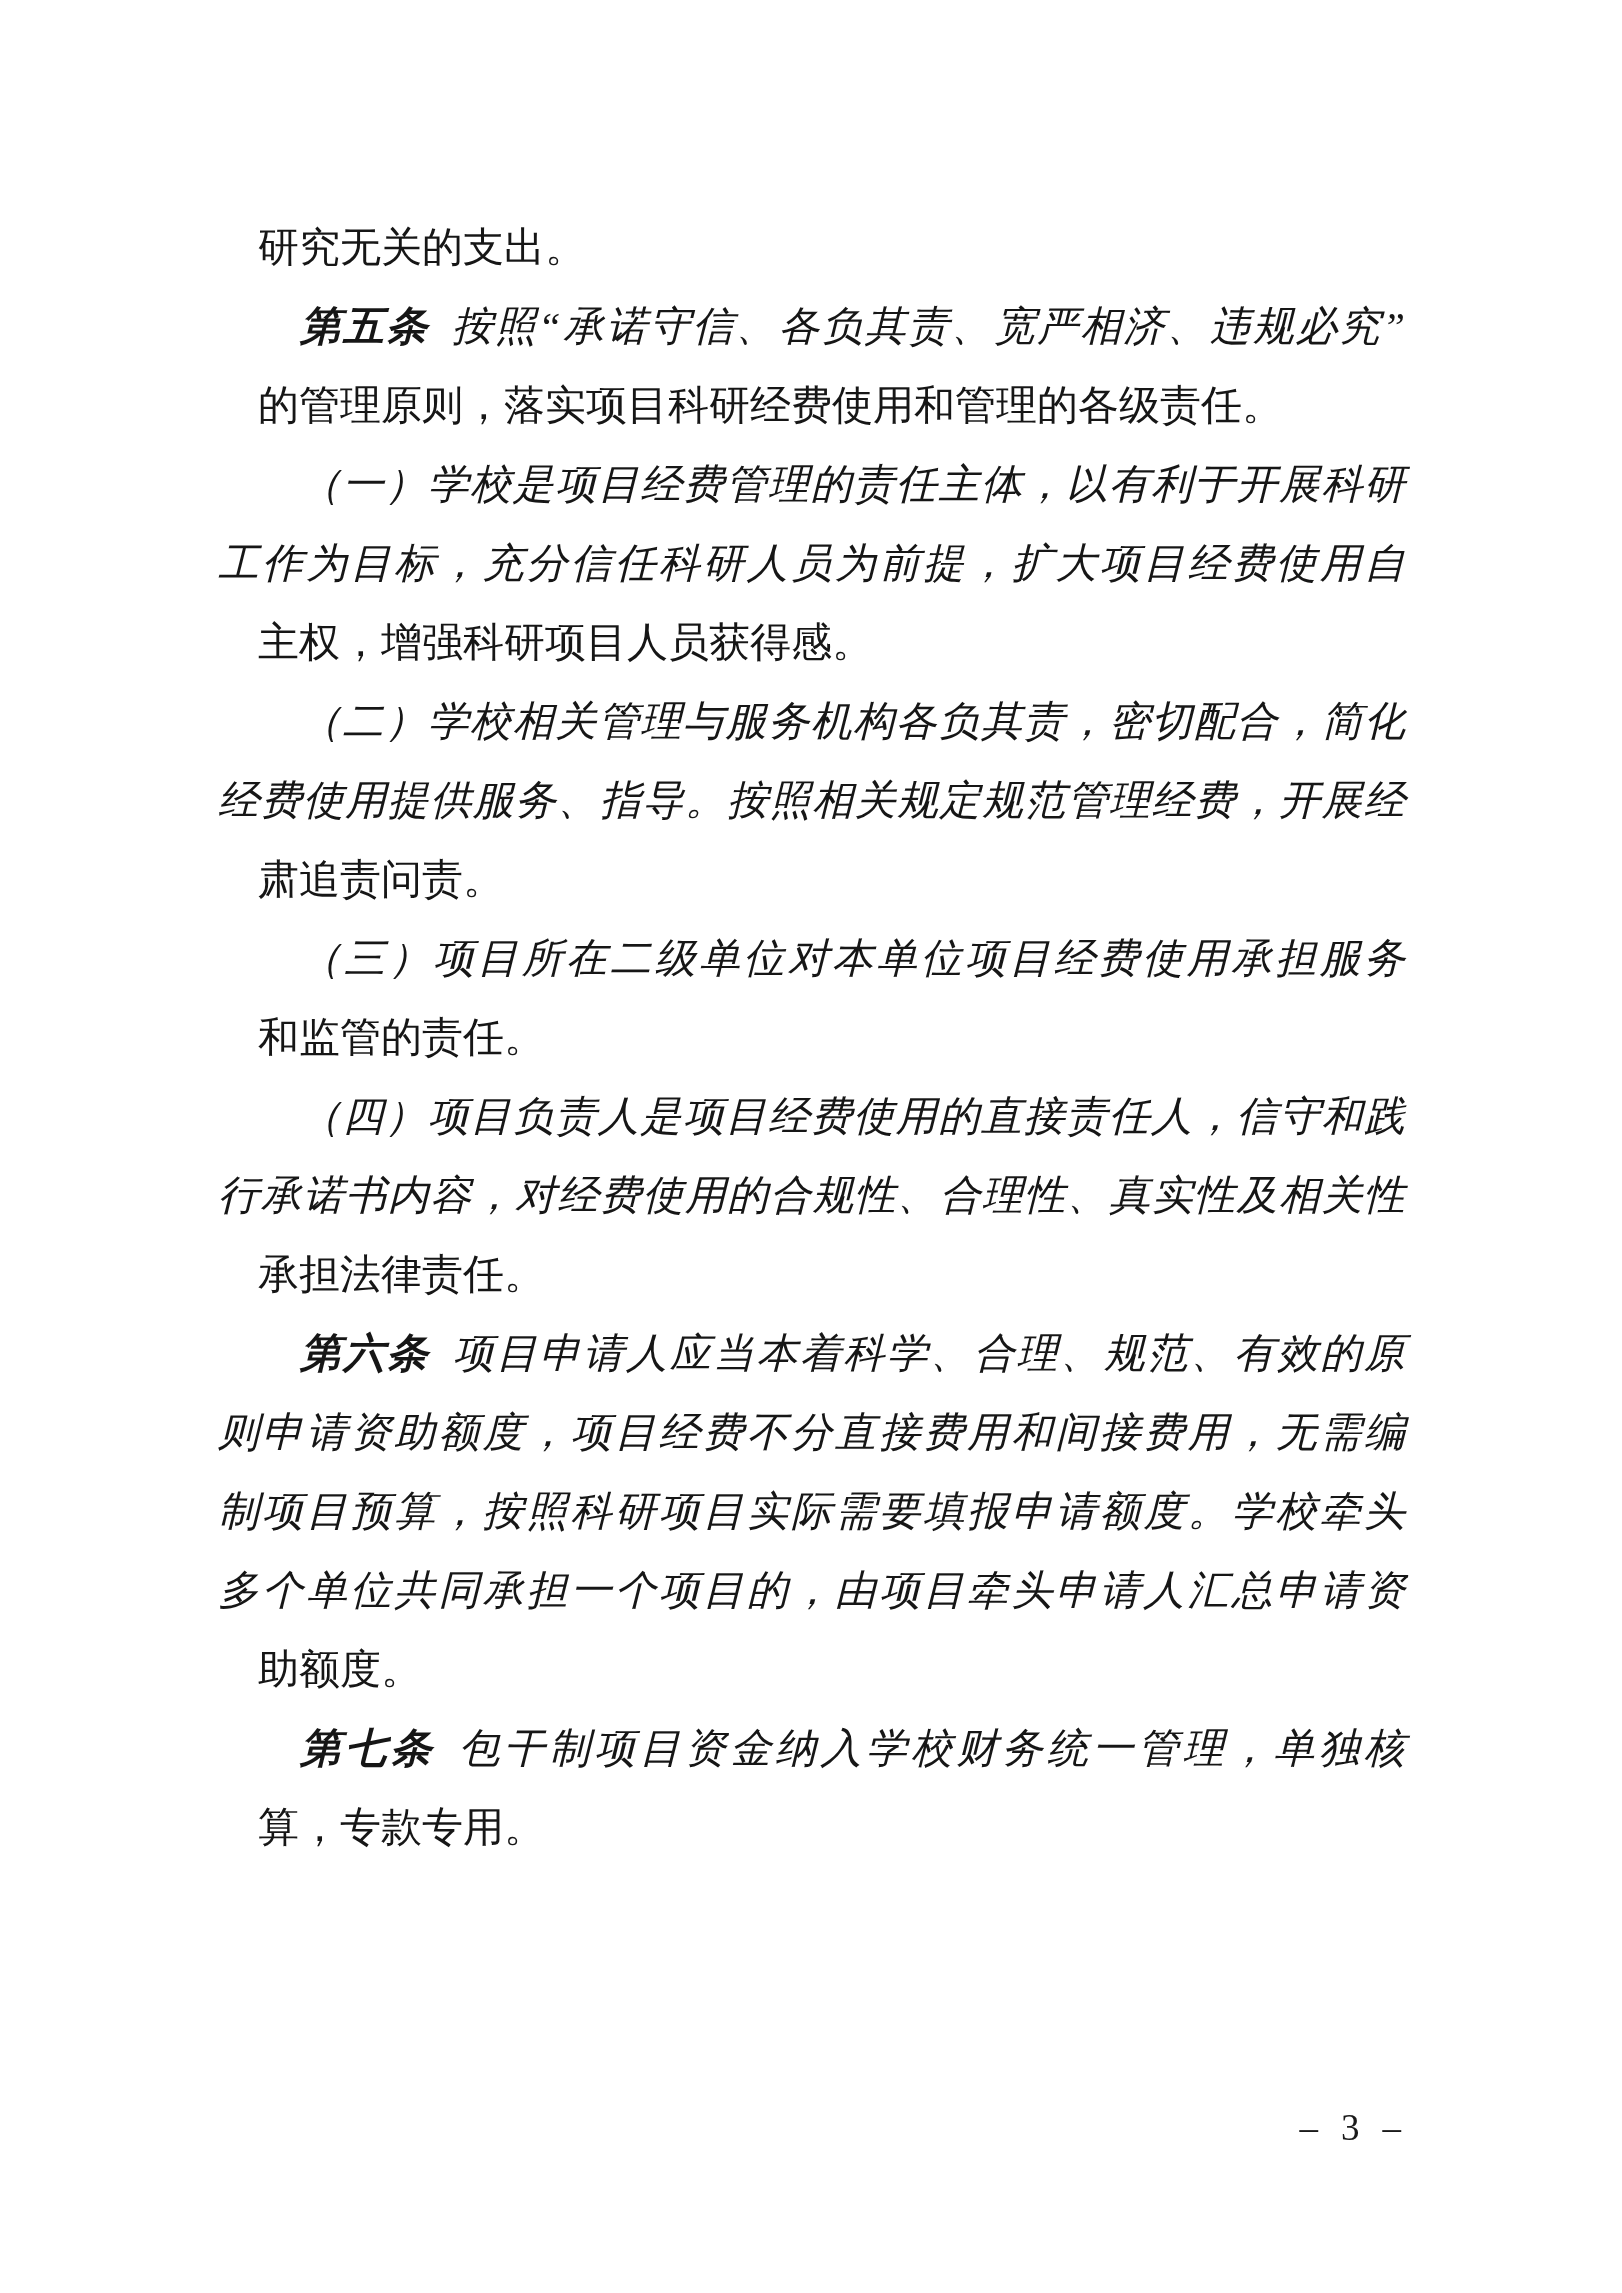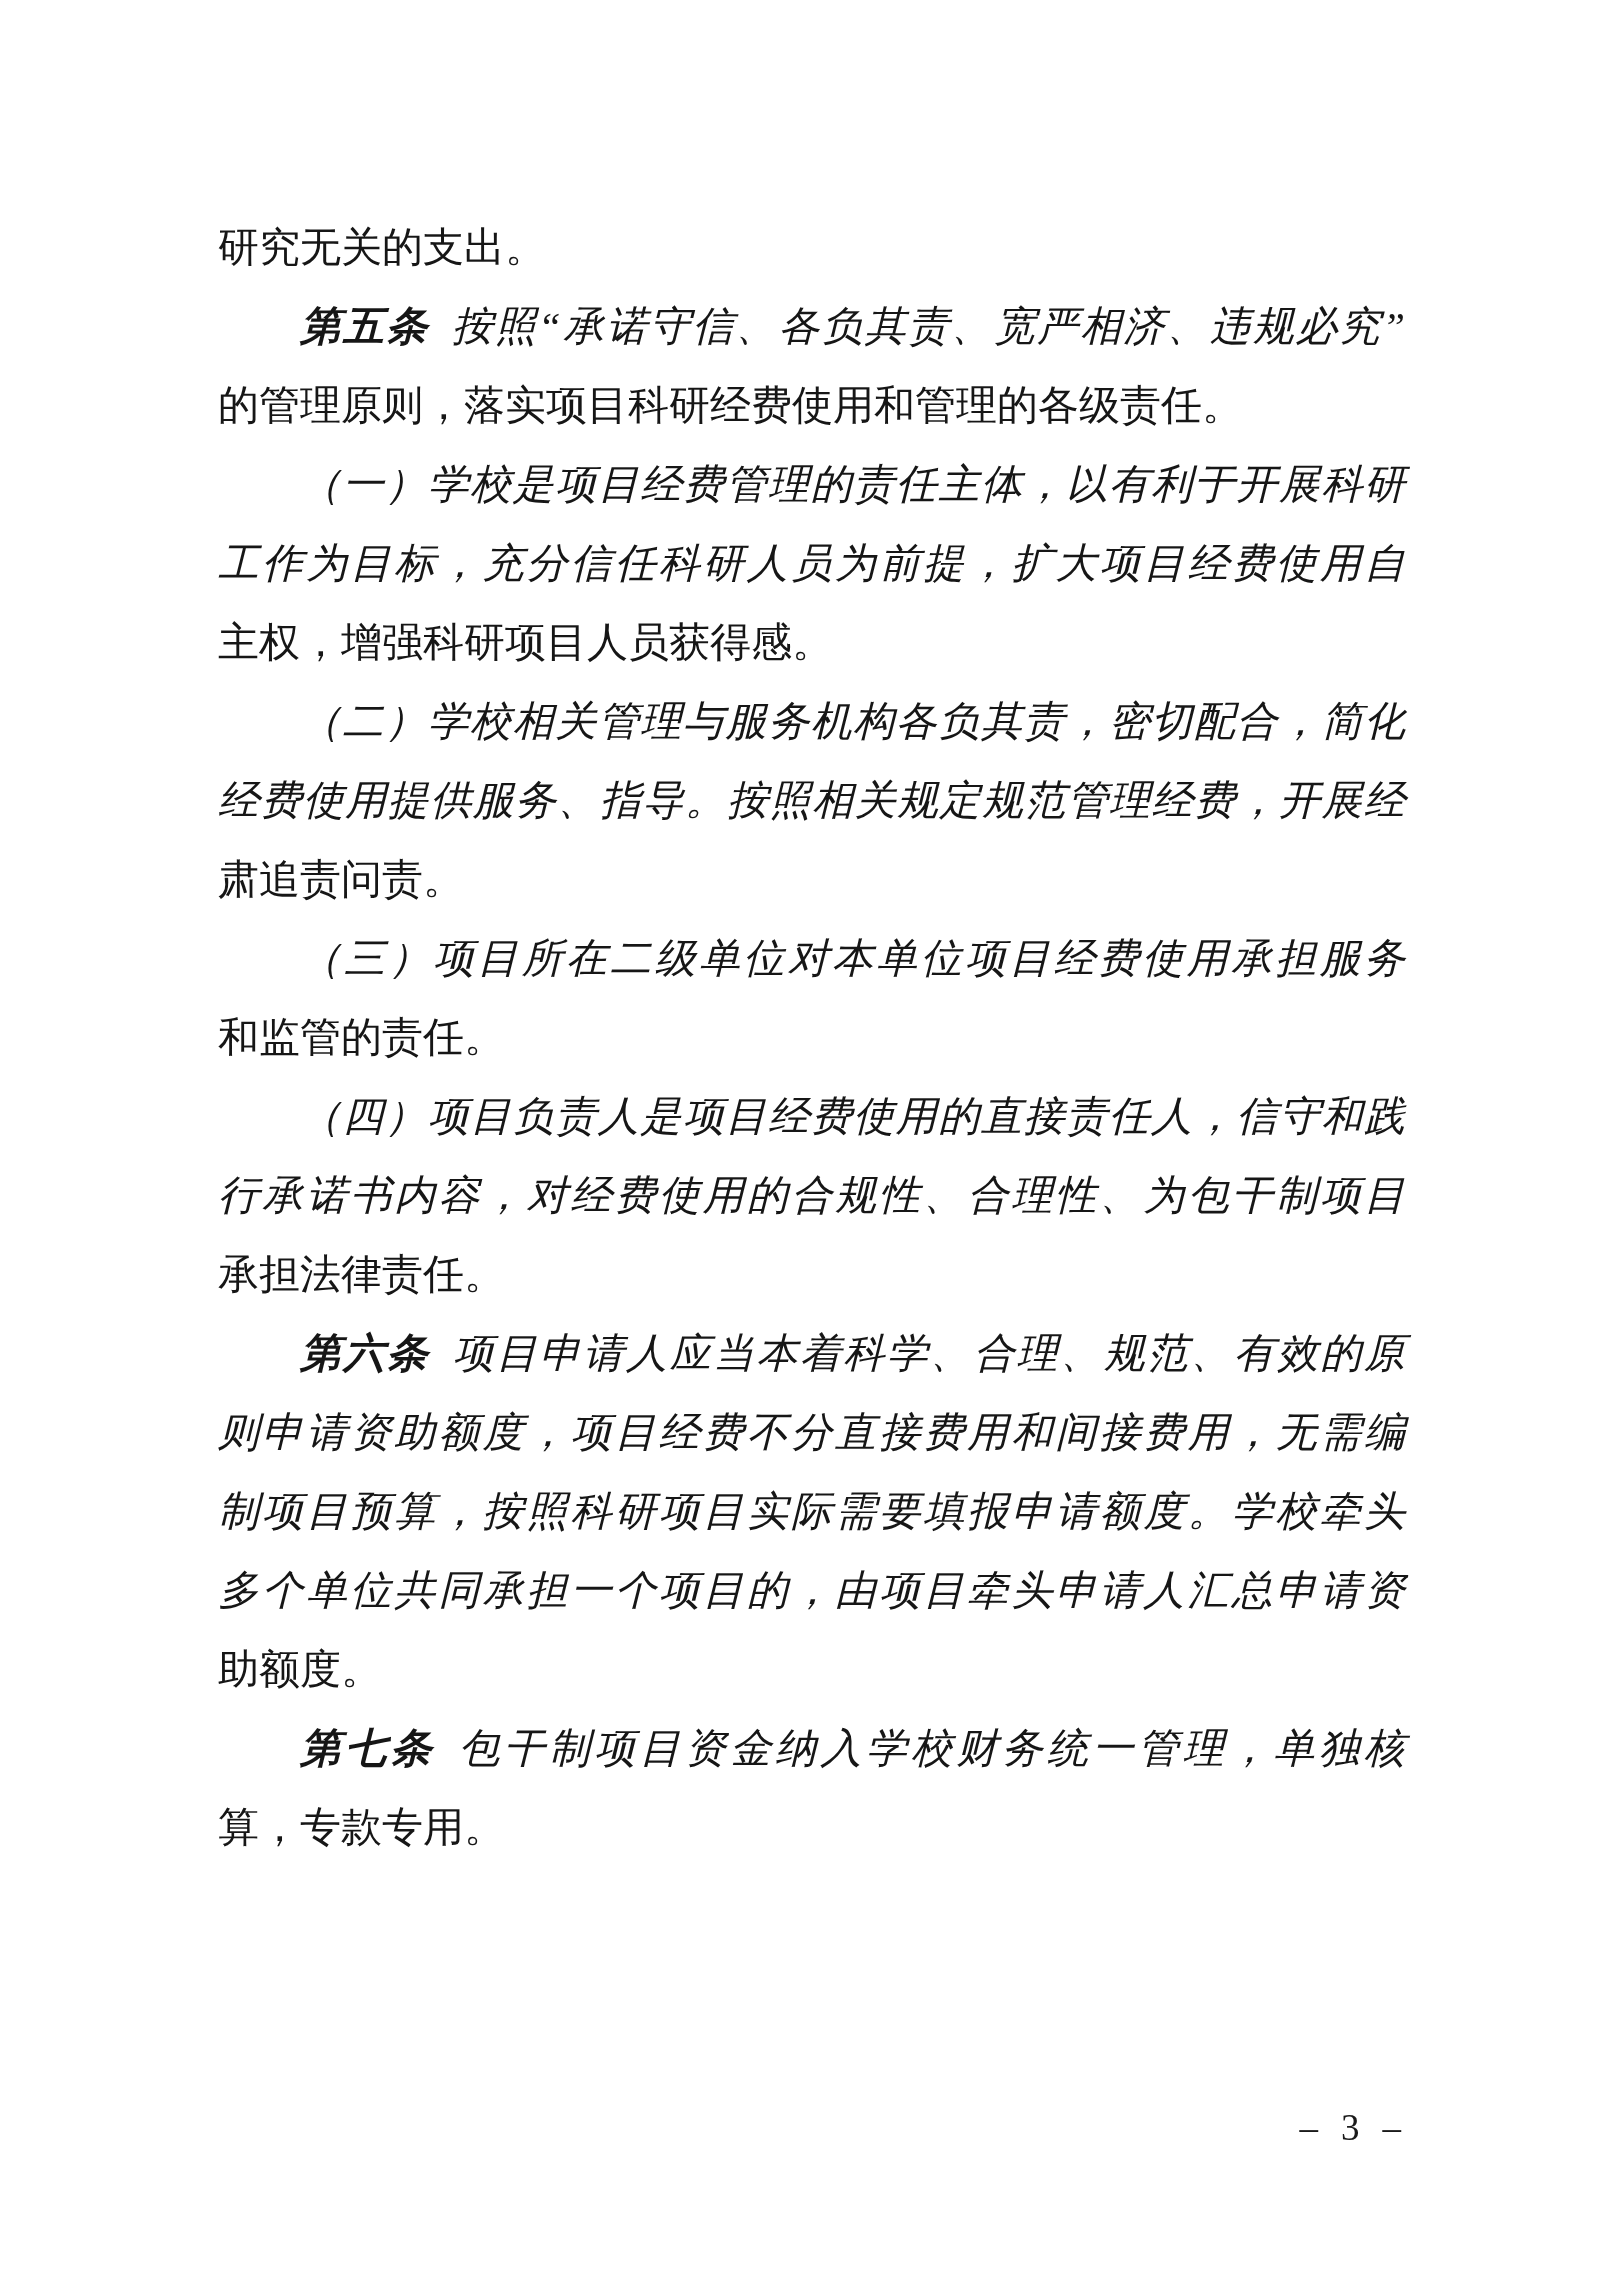--- a/index.html
+++ b/index.html
@@ -31,20 +31,21 @@
     text-justify: inter-character;
   }
   
   .fill {
     text-align-last: justify;
     font-style: italic;
   }
   
   .end {
     text-align-last: left;
+    margin-left: 40px;
   }
   
   .indent {
     padding-left: 82px;
   }
   .term {
     font-weight: 700;
     margin-right: 0.55em;
   }
   .page-footer {
@@ -74,21 +75,21 @@
     <div class="line end">主权，增强科研项目人员获得感。</div>
 
     <div class="line fill indent">（二）学校相关管理与服务机构各负其责，密切配合，简化</div>
     <div class="line fill">经费使用提供服务、指导。按照相关规定规范管理经费，开展经</div>
     <div class="line end">肃追责问责。</div>
 
     <div class="line fill indent">（三）项目所在二级单位对本单位项目经费使用承担服务</div>
     <div class="line end">和监管的责任。</div>
 
     <div class="line fill indent">（四）项目负责人是项目经费使用的直接责任人，信守和践</div>
-    <div class="line fill">行承诺书内容，对经费使用的合规性、合理性、为包干制项目</div>
+    <div class="line fill">行承诺书内容，对经费使用的合规性、合理性、真实性及相关性</div>
     <div class="line end">承担法律责任。</div>
 
     <div class="line fill indent"><b class="term">第六条</b><span>项目申请人应当本着科学、合理、规范、有效的原</span></div>
 
     <div class="line fill">则申请资助额度，项目经费不分直接费用和间接费用，无需编</div>
     <div class="line fill">制项目预算，按照科研项目实际需要填报申请额度。学校牵头</div>
     <div class="line fill">多个单位共同承担一个项目的，由项目牵头申请人汇总申请资</div>
     <div class="line end">助额度。</div>
 
     <div class="line fill indent"><b class="term">第七条</b><span>包干制项目资金纳入学校财务统一管理，单独核</span></div>

